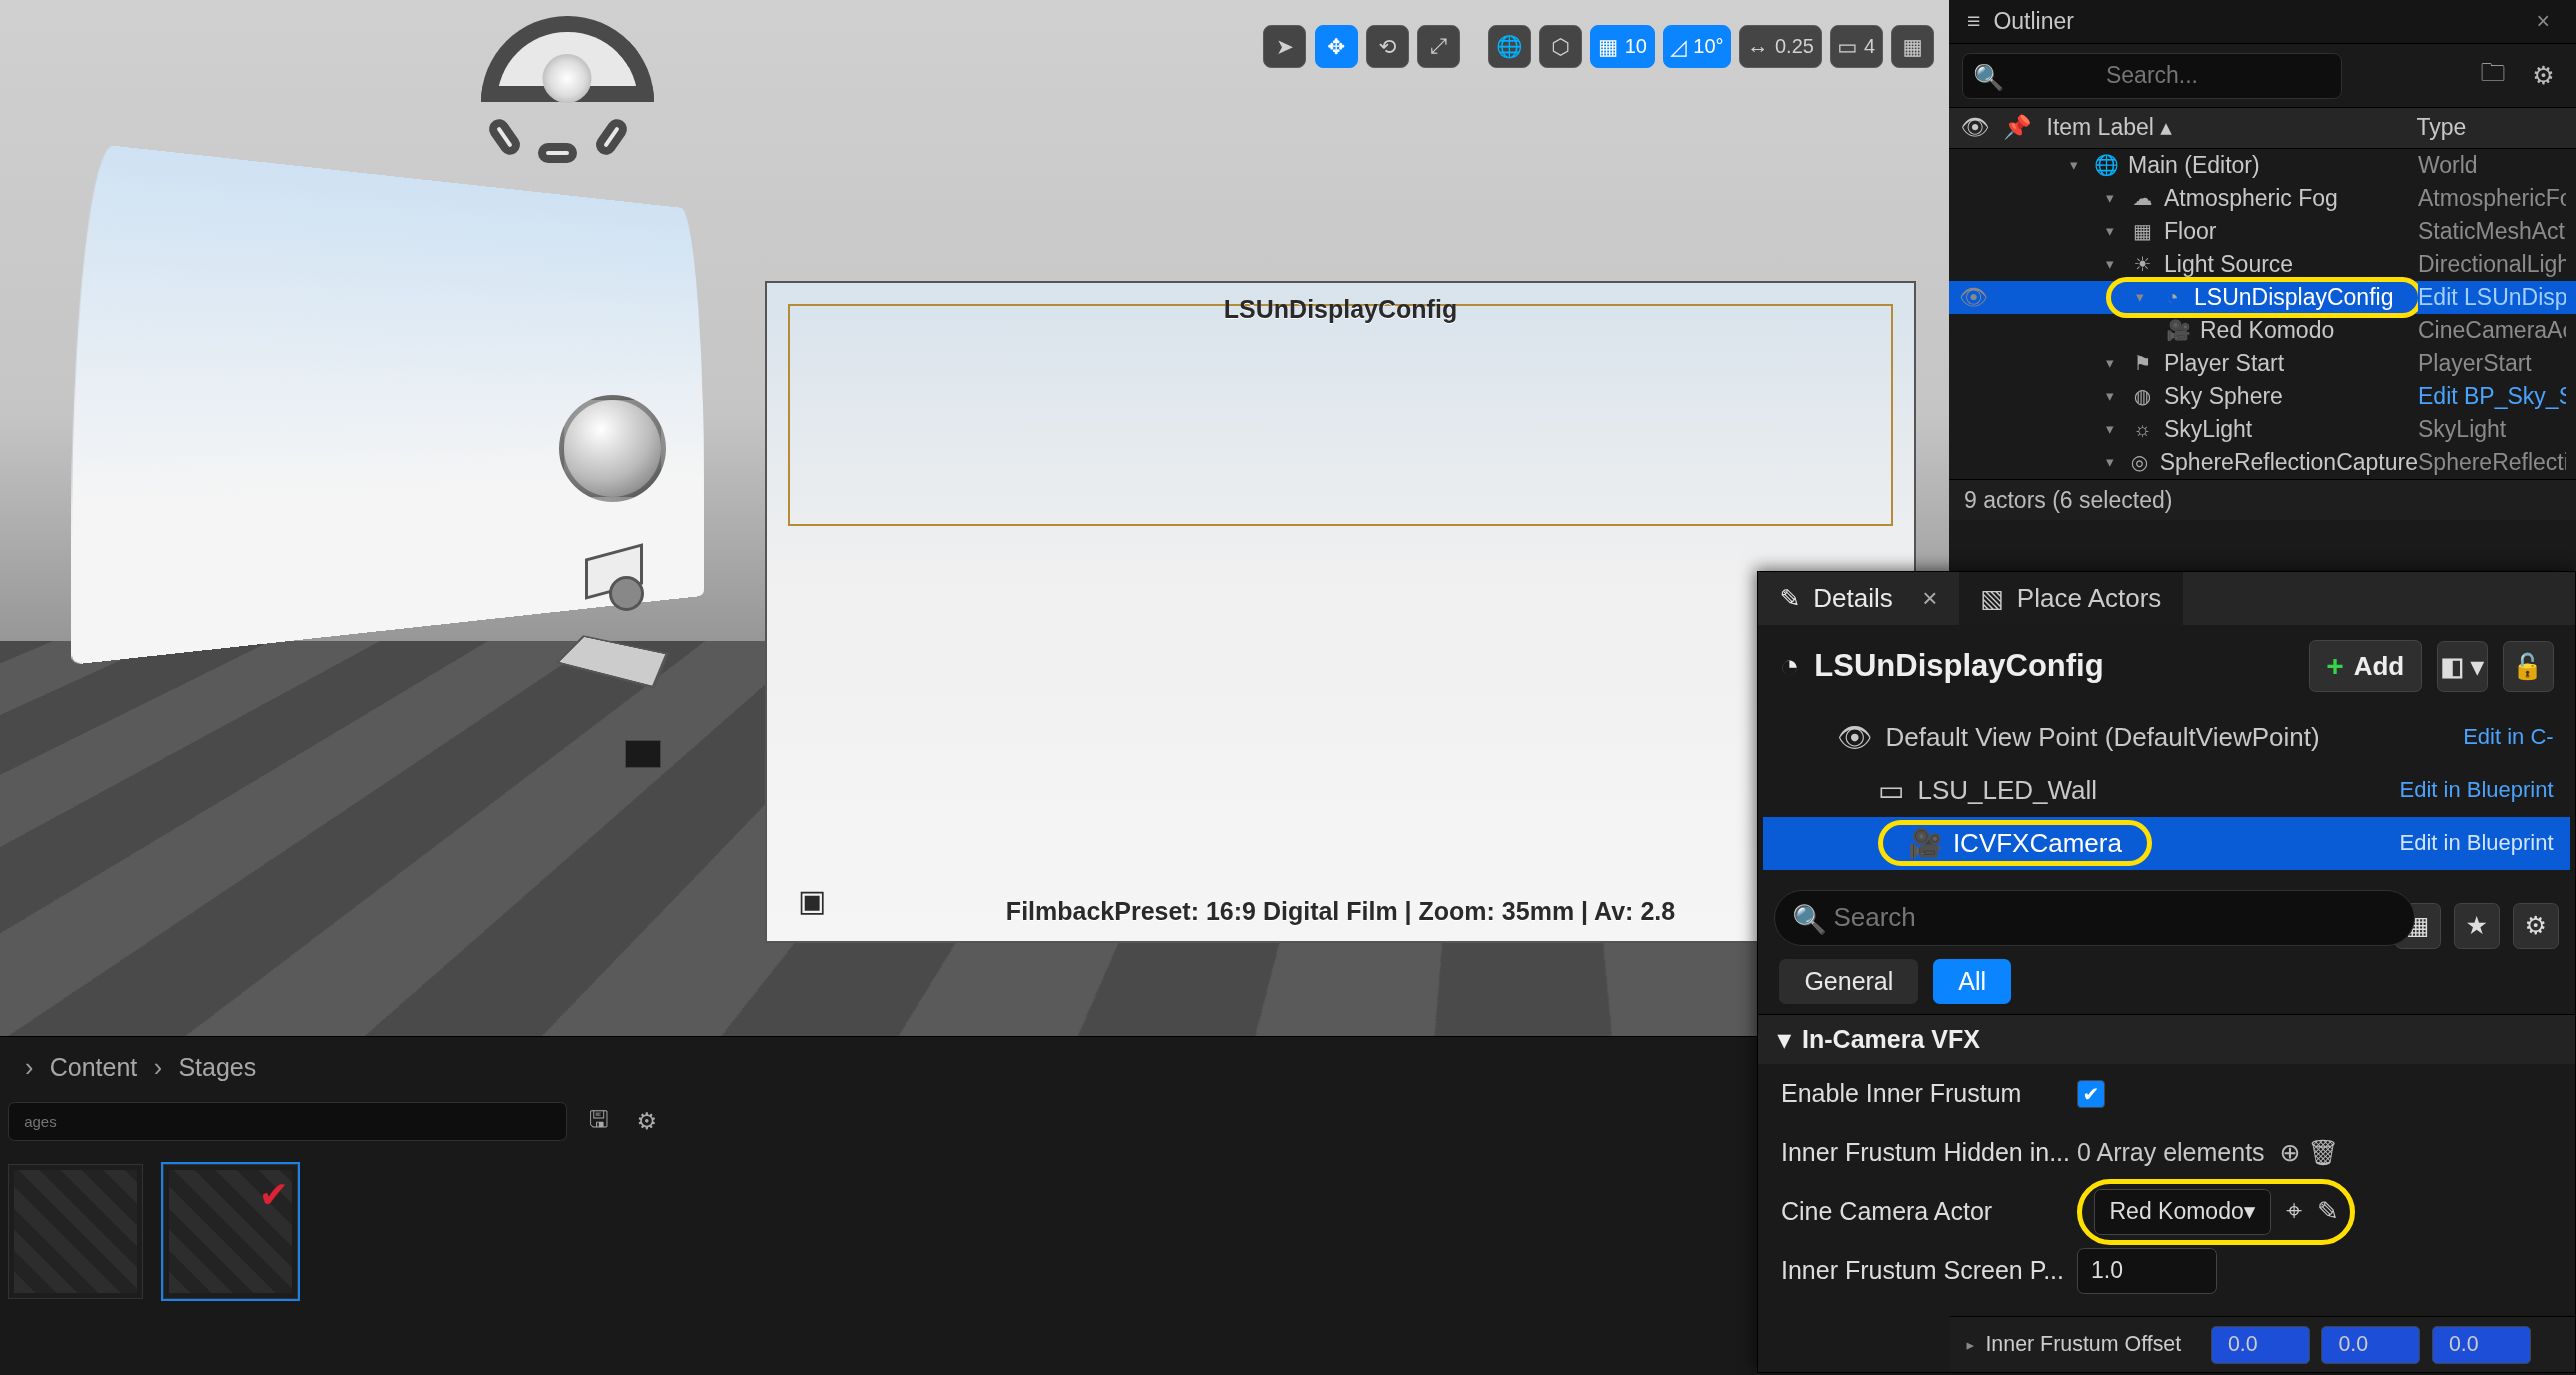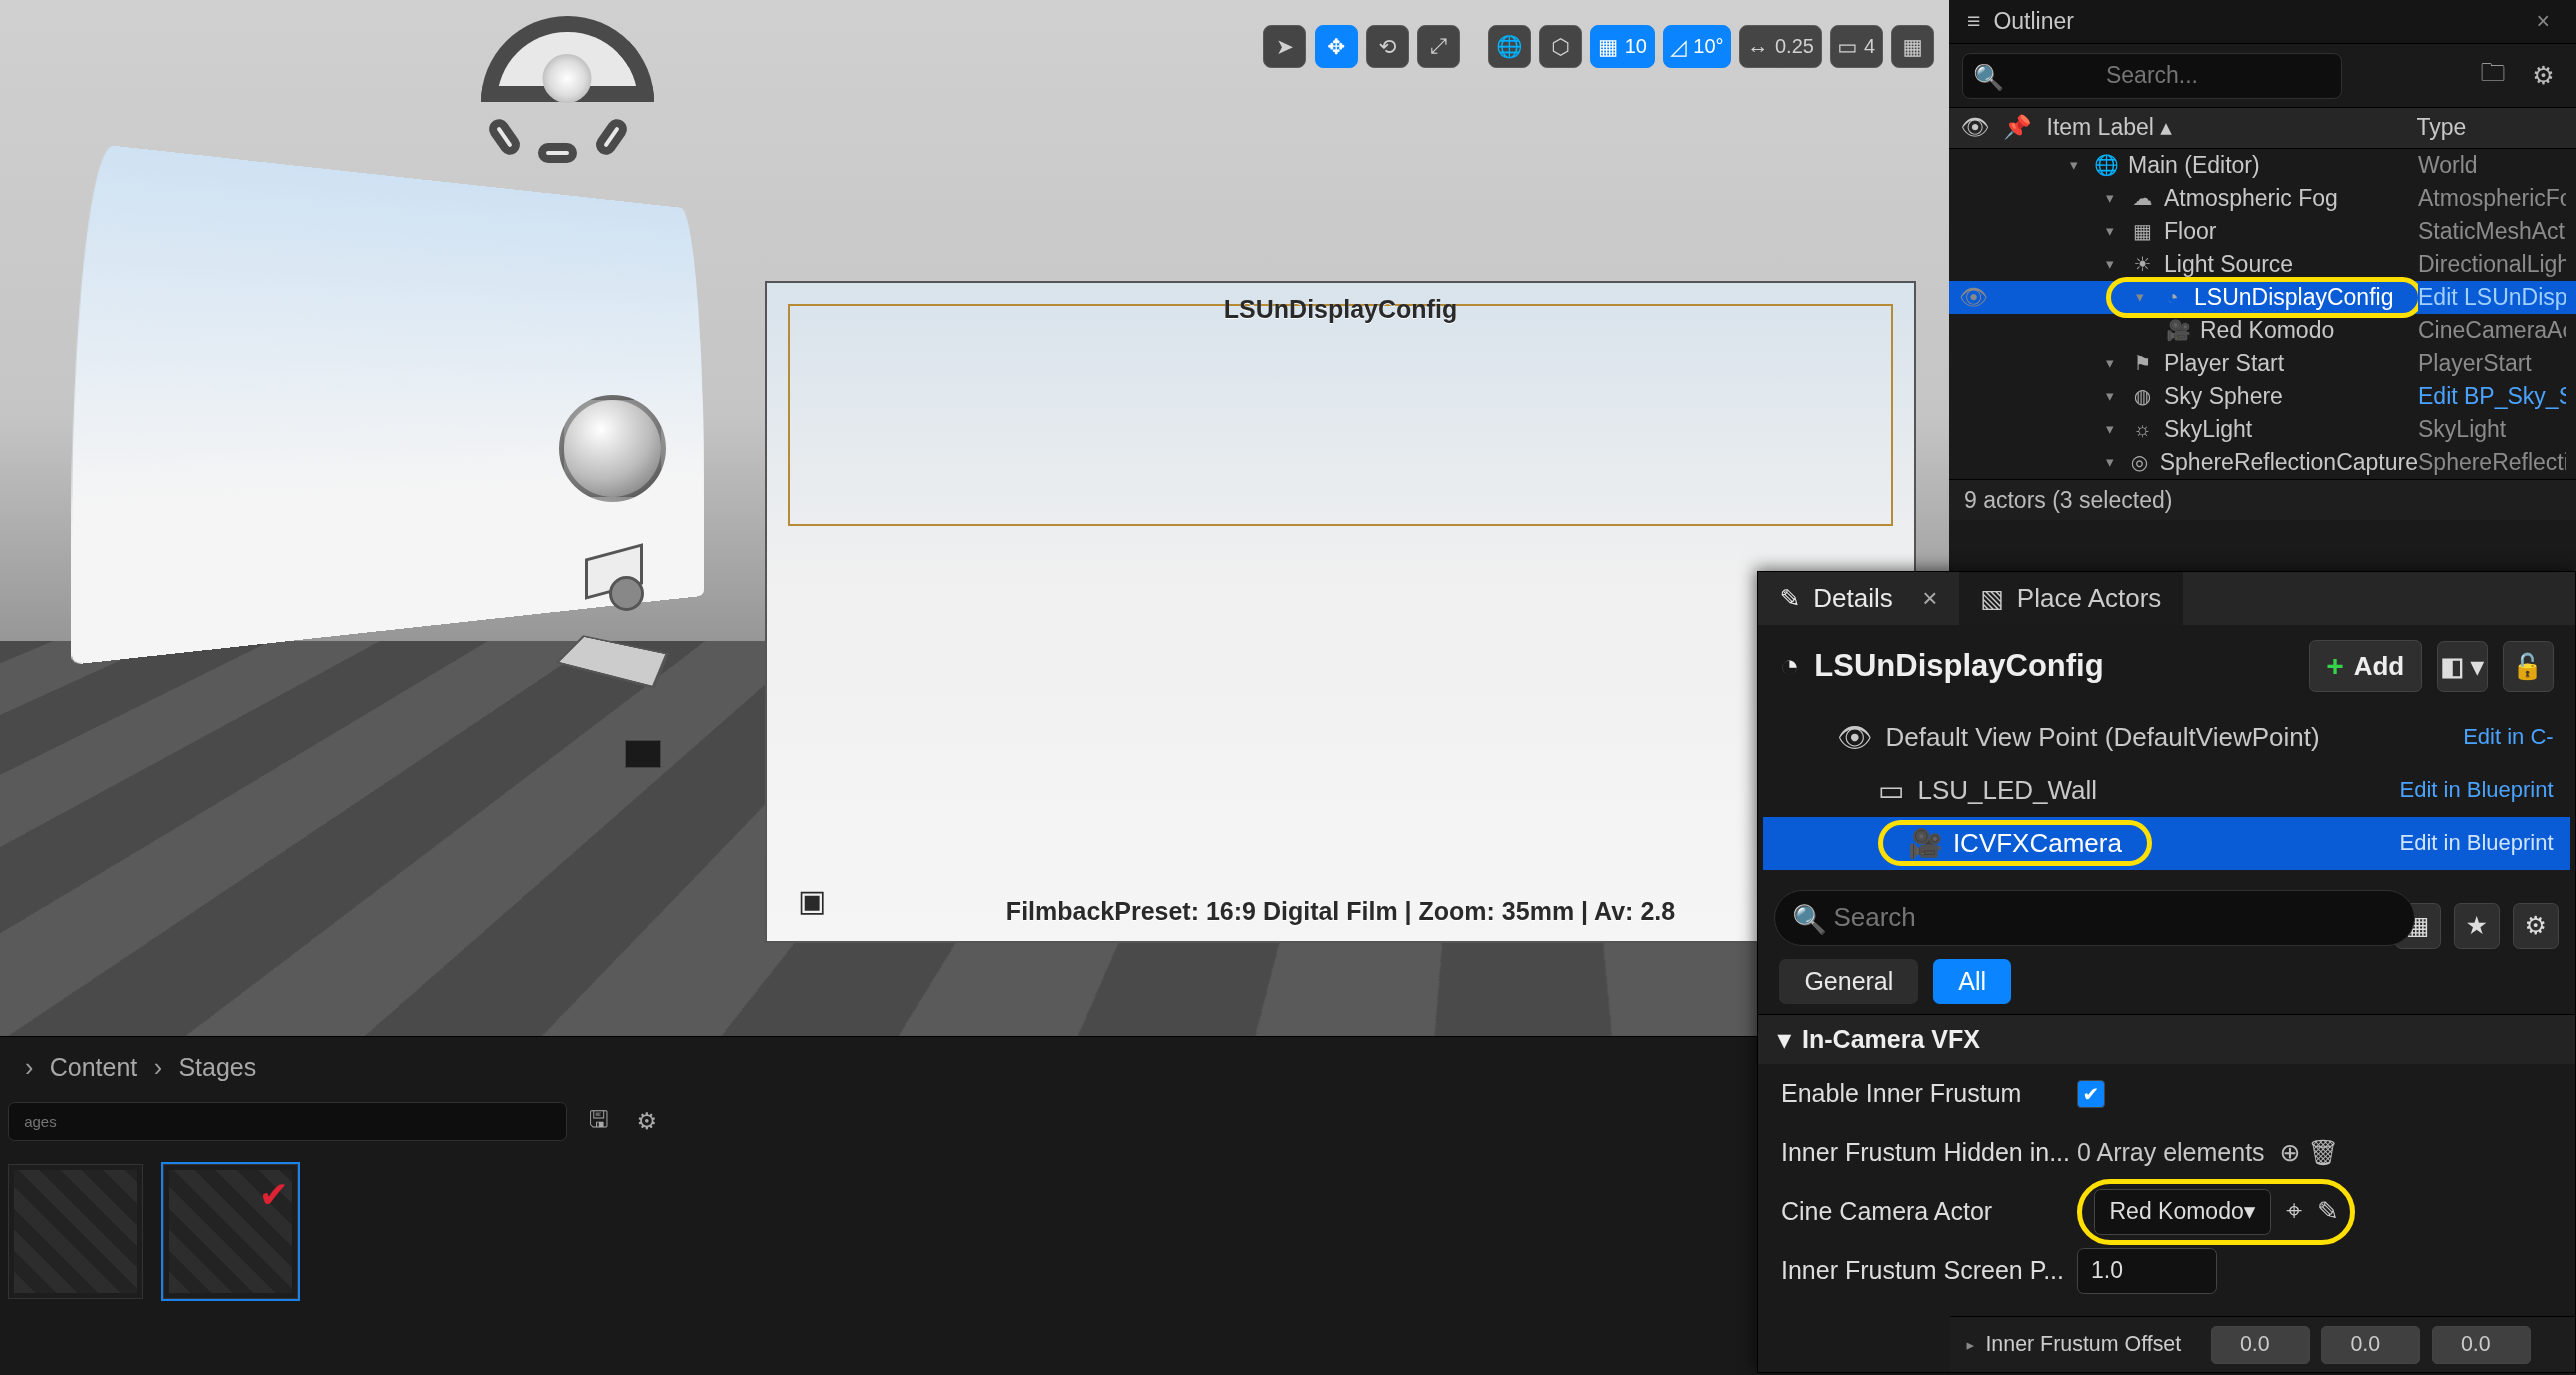--- a/index.html
+++ b/index.html
@@ -164,21 +164,21 @@
 .prop-row .val{flex:1;display:flex;align-items:center;gap:15px;}
 .checkbox{width:28px;height:28px;border:1.6px solid #444;border-radius:4.1px;background:#0a84ff;display:flex;align-items:center;justify-content:center;color:#fff;font-size:20px;}
 .dropdown{flex:1;max-width:247px;height:46px;border:0.8px solid #444;border-radius:6.6px;background:#111;display:flex;align-items:center;justify-content:space-between;padding:0 15px;color:#ddd;font-size:23px;}
 .num-input{width:140px;height:46px;border:0.8px solid #444;border-radius:6.6px;background:#111;color:#ddd;font-size:23px;padding:0 13px;}
 .prop-icons{display:flex;gap:6.6px;color:#bbb;font-size:25px;}
 .hl-round{border:5.8px solid #ffe000;border-radius:33px;padding:5px 11.5px;display:flex;align-items:center;gap:15px;}
 
 .frustum-bar{position:absolute;right:0;bottom:0;width:625px;height:56px;background:#1d1d1d;display:flex;align-items:center;gap:11.5px;padding:0 16.4px;font-size:21.4px;color:#ccc;border-top:0.8px solid #000;}
 .frustum-bar .lbl{flex:0 0 214px;}
 .frustum-bar .tri{color:#888;font-size:15px;}
-.frustum-bar .num{width:99px;height:38px;border:0.8px solid #444;border-radius:5px;background:#404040;display:flex;align-items:center;padding:0 28px;}
+.frustum-bar .num{width:99px;height:38px;border:0.8px solid #444;border-radius:5px;background:#1d4ed8;display:flex;align-items:center;padding:0 16px;}
 </style>
 </head>
 <body>
 
 <div class="root">
 
   <div class="center-col">
     <div class="viewport-area">
       <div class="viewport-3d">
         <div class="floor"></div>
@@ -376,21 +376,21 @@
           <div class="eye"></div>
           <div class="pin"></div>
           <div class="lbl" style="padding-left: 61px;">
             <span class="tri">▾</span>
             <span class="ol-icon">◎</span>
             <span>SphereReflectionCapture</span>
           </div>
           <div class="typ">SphereReflecti</div>
         </div>
       </div>
-    <div class="ol-status">9 actors (3 selected)</div>
+    <div class="ol-status">9 actors (6 selected)</div>
   </div>
 </div>
 
 <div class="details-wrap">
   <div class="tabrow">
     <div class="tab">
       <span class="ic">✎</span>
       <span>Details</span>
       <span class="x">×</span>
     </div>

